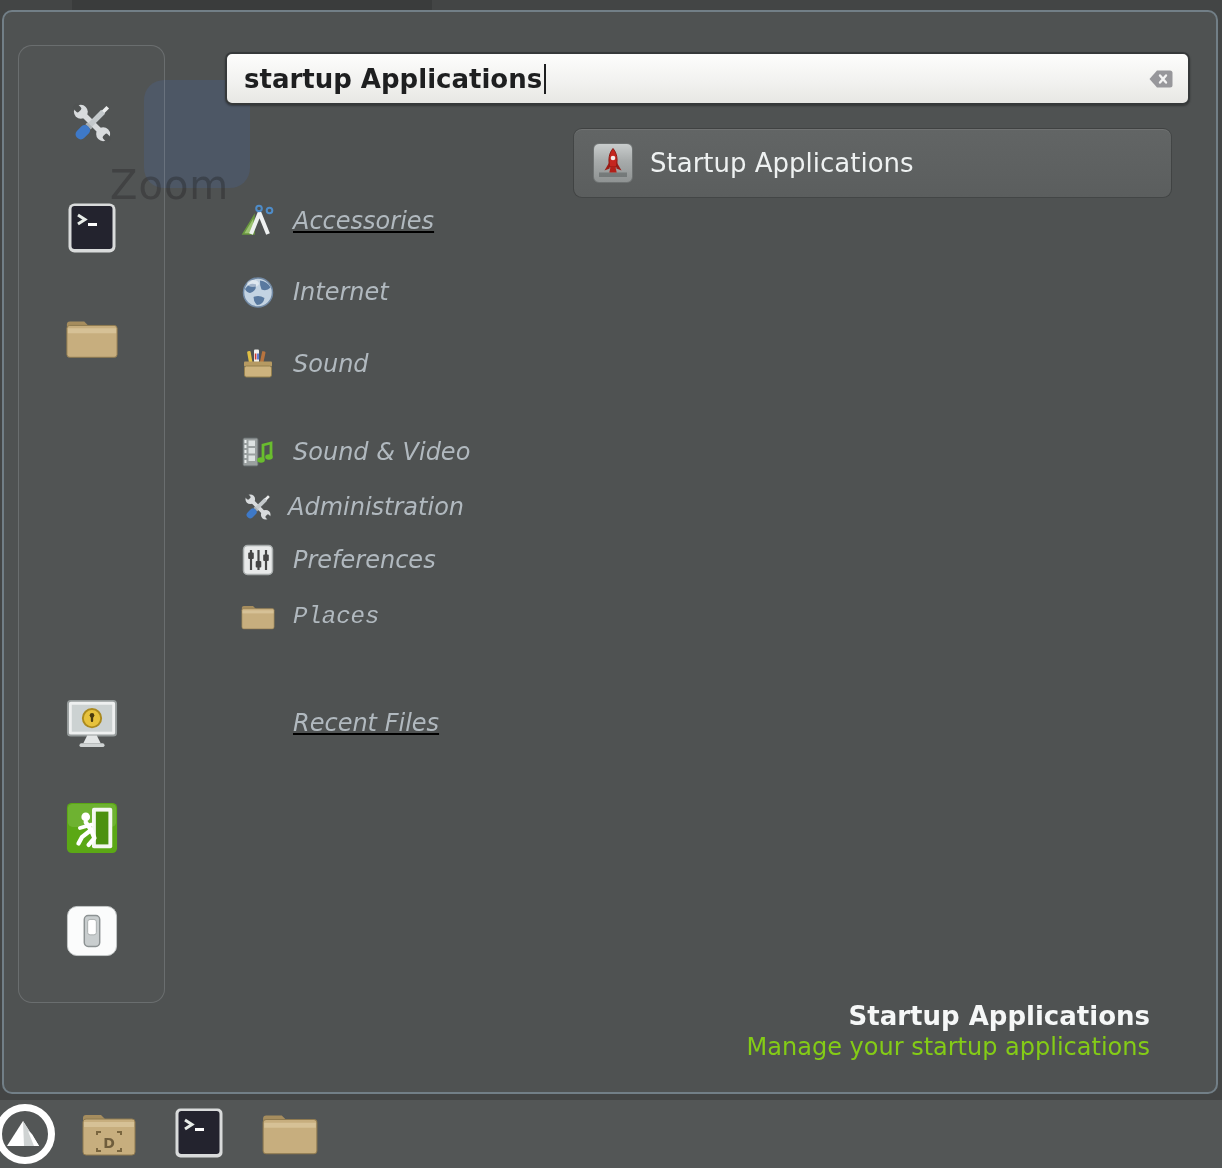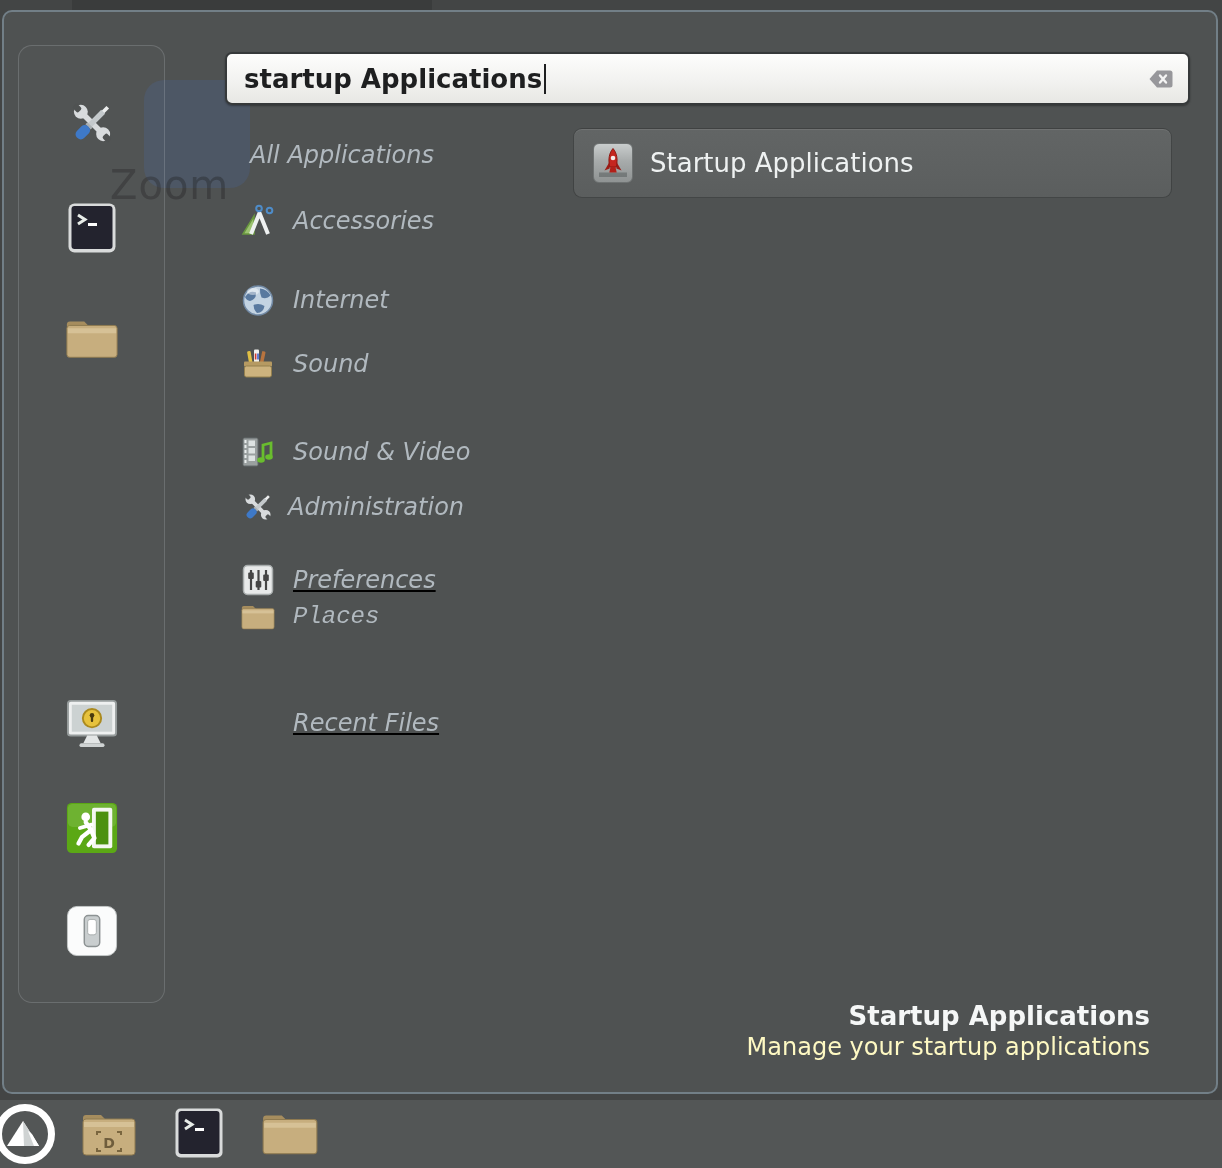--- a/index.html
+++ b/index.html
@@ -41,21 +41,21 @@
     background:linear-gradient(180deg,#626565 0%,#5b5e5e 100%);
     border:1px solid rgba(30,33,33,0.45);box-shadow:inset 0 1px 0 rgba(255,255,255,0.09);
     display:flex;align-items:center;gap:17px;padding-left:19px;cursor:pointer;}
   .result-ic{width:38px;height:38px;border-radius:6px;background:linear-gradient(180deg,#c9cdcd 0%,#a7abab 45%,#8f9393 100%);
     border:1px solid #6e7272;display:flex;align-items:center;justify-content:center;overflow:hidden;}
   .result-label{font-size:26px;color:#eef1f1;}
 
   
   .info-block{position:absolute;right:66px;top:988px;text-align:right;}
   .info-title{font-size:26px;font-weight:bold;color:#f5f7f7;line-height:32px;}
-  .info-desc{font-size:24px;color:#fef9c3;line-height:30px;}
+  .info-desc{font-size:24px;color:#84cc16;line-height:30px;}
 
   
   .taskbar{position:absolute;left:0;top:1100px;width:1222px;height:68px;background:#535656;}
   .tb-ic{position:absolute;cursor:pointer;}
 </style>
 </head>
 <body>
 
 <div class="stage">
 
@@ -154,37 +154,34 @@
       <span class="search-text">startup Applications</span>
       <span class="caret"></span>
       <span class="clear-btn">
         <svg width="26" height="20" viewBox="0 0 26 20">
           <path d="M9 1.5 H22 a2.5 2.5 0 0 1 2.5 2.5 V16 a2.5 2.5 0 0 1 -2.5 2.5 H9 L1.5 10 Z" fill="#97979b"></path>
           <path d="M12 6.5 L18 13.5 M18 6.5 L12 13.5" stroke="#f4f4f4" stroke-width="2.4" stroke-linecap="round"></path>
         </svg>
       </span>
     </div>
 
-    <div class="cat noicon-all" style="top:123px;">
-      <span class="cat-label">All Applications</span>
-    </div>
-
-    <div class="cat" style="top:189px;">
+
+    <div class="cat" style="top:189px;text-decoration:underline;">
       <span class="cat-ic">
         <svg width="36" height="36" viewBox="0 0 36 36">
           <path d="M3 31 L14 13 L14 31 Z" fill="#9cc271" stroke="#69983f" stroke-width="1.5"></path>
           <path d="M11 31 L19.5 10 L28 31" fill="none" stroke="#eef1f1" stroke-width="4" stroke-linejoin="round"></path>
           <circle cx="19" cy="5.5" r="2.8" fill="none" stroke="#4e8cc9" stroke-width="2"></circle>
           <circle cx="29.5" cy="7.5" r="2.8" fill="none" stroke="#4e8cc9" stroke-width="2"></circle>
         </svg>
       </span>
       <span class="cat-label">Accessories</span>
     </div>
 
-    <div class="cat" style="top:268px;">
+    <div class="cat" style="top:260px;">
       <span class="cat-ic">
         <svg width="36" height="36" viewBox="0 0 36 36">
           <circle cx="18" cy="18.5" r="14.5" fill="#c3d3e2" stroke="#7189a4" stroke-width="1.5"></circle>
           <path d="M5 15 Q10 7.5 16 10.5 Q16.5 17 10 19 Q6.5 18.5 5 15 Z" fill="#59799f"></path>
           <path d="M20 6.5 Q27.5 7.5 30.5 13.5 Q27 17.5 21.5 15.5 Q19.5 11 20 6.5 Z" fill="#59799f"></path>
           <path d="M13.5 23 Q19 20.5 24.5 24 Q23.5 30.5 17 31 Q13.5 27.5 13.5 23 Z" fill="#59799f"></path>
           <ellipse cx="13" cy="9.5" rx="6" ry="3.5" fill="rgba(255,255,255,0.45)"></ellipse>
         </svg>
       </span>
       <span class="cat-label">Internet</span>
@@ -239,21 +236,21 @@
             <rect x="26" y="4" width="4" height="8" fill="#eceeee"></rect>
             <rect x="25" y="11" width="6" height="21" fill="#c4c9cc"></rect>
             <rect x="24" y="31" width="8" height="3" fill="#aab0b3"></rect>
             <rect x="22.5" y="33.5" width="11" height="17" rx="5" fill="#3e79c8"></rect>
           </g>
         </svg>
       </span>
       <span class="cat-label">Administration</span>
     </div>
 
-    <div class="cat" style="top:548px;text-decoration:underline;">
+    <div class="cat" style="top:528px;">
       <span class="cat-ic">
         <svg width="36" height="36" viewBox="0 0 36 36">
           <rect x="3.5" y="3.5" width="29" height="29" rx="4" fill="#e8eaea" stroke="#a7acac" stroke-width="1.5"></rect>
           <line x1="11" y1="8" x2="11" y2="28" stroke="#454545" stroke-width="2.2"></line>
           <rect x="8.2" y="10.5" width="5.6" height="6.5" rx="1" fill="#454545"></rect>
           <line x1="18.5" y1="8" x2="18.5" y2="28" stroke="#454545" stroke-width="2.2"></line>
           <rect x="15.7" y="19" width="5.6" height="6.5" rx="1" fill="#454545"></rect>
           <line x1="26" y1="8" x2="26" y2="28" stroke="#454545" stroke-width="2.2"></line>
           <rect x="23.2" y="12.5" width="5.6" height="6.5" rx="1" fill="#454545"></rect>
         </svg>

